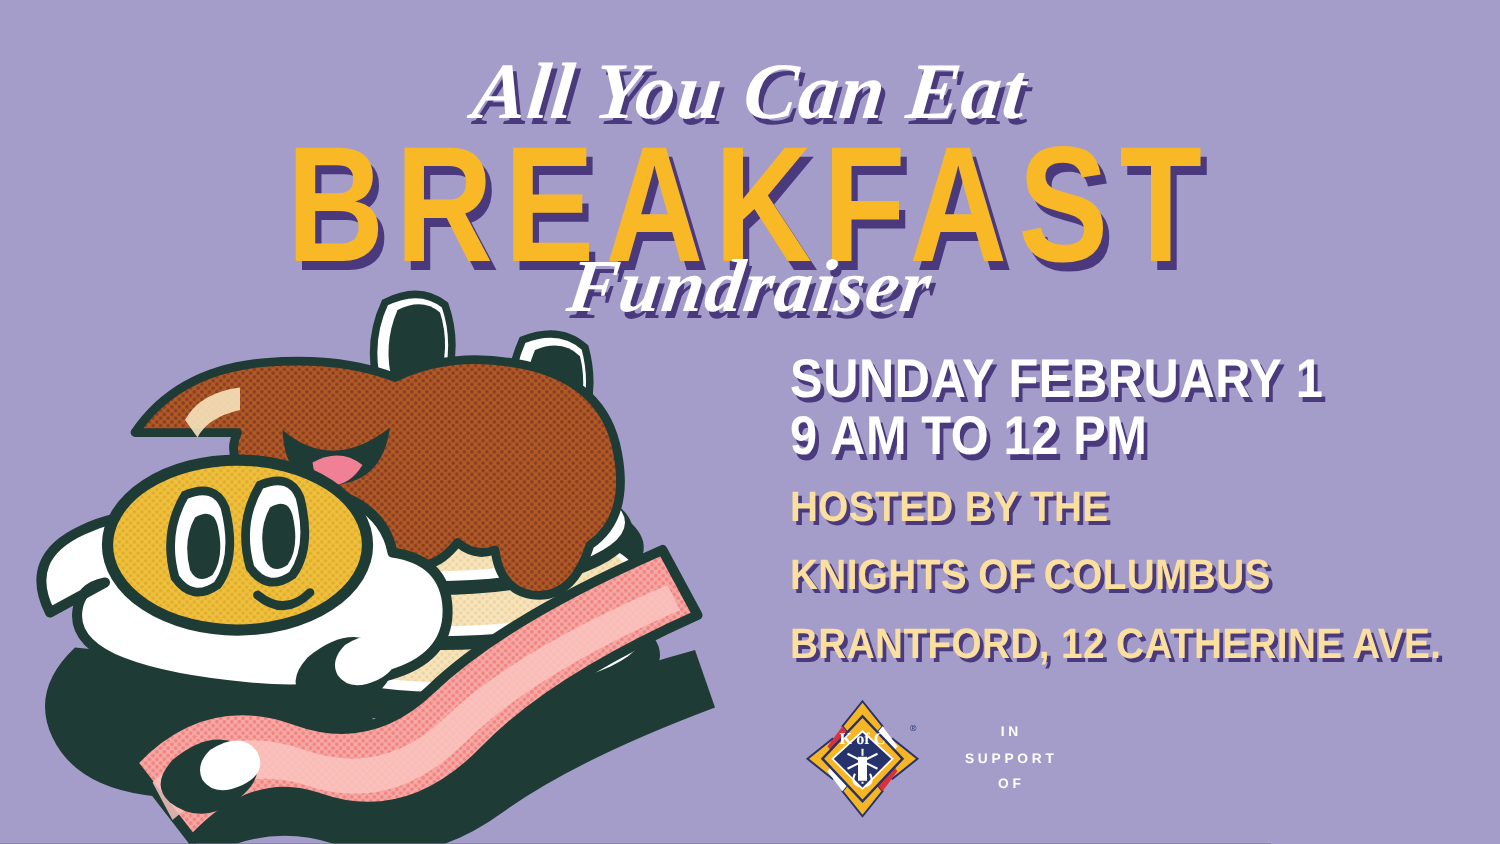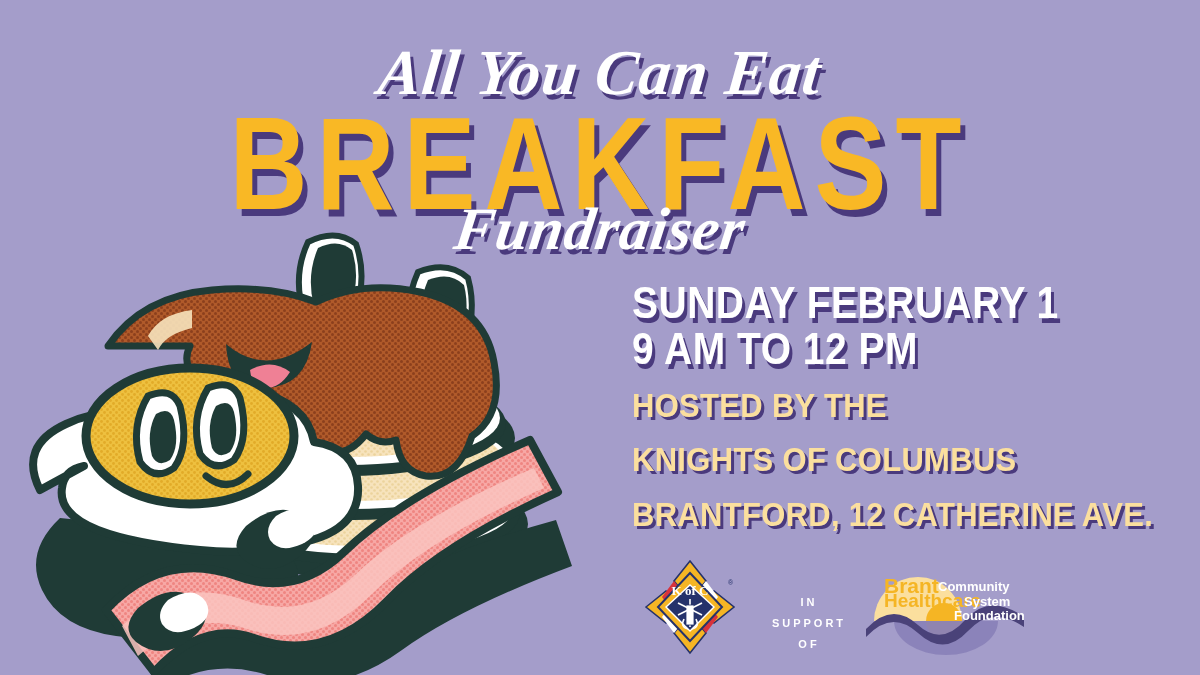--- a/index.html
+++ b/index.html
@@ -286,34 +286,16 @@
             <path d="M40 60 q-4 8 4 10"></path>
             <path d="M52 60 q4 8 -4 10"></path>
           </g>
           <text x="84" y="26" fill="#25326b" font-family="Liberation Sans, sans-serif" font-size="7">®</text>
         </svg>
       </div>
     </div>
 
     <div class="foot-block">
       <div class="foot-label support-label">IN<br>SUPPORT<br>OF</div>
-      <div class="brant">
-        <svg viewBox="0 0 172 96" width="172" height="96" xmlns="http://www.w3.org/2000/svg">
-
-          <path d="M14 62 a44 44 0 0 1 88 0 z" fill="#fbdf9e"></path>
-
-          <circle cx="84" cy="62" r="18" fill="#f5b524"></circle>
-
-          <path d="M34 62 a52 34 0 0 0 104 0 z" fill="#8a82b8" opacity="0.95"></path>
-
-          <path d="M6 70 q26 -28 52 -4 q24 22 48 -6 q24 -26 58 -2 l0 10 q-32 -22 -56 4 q-24 26 -50 2 q-26 -24 -52 4 z" fill="#4a4279"></path>
-
-          <text x="24" y="34" fill="#f5b524" font-family="Liberation Sans, sans-serif" font-size="21" font-weight="700">Brant</text>
-          <text x="24" y="48" fill="#f5b524" font-family="Liberation Sans, sans-serif" font-size="19" font-weight="700">Healthcare</text>
-          <text x="78" y="32" fill="#ffffff" font-family="Liberation Sans, sans-serif" font-size="13" font-weight="700">Community</text>
-          <text x="104" y="47" fill="#ffffff" font-family="Liberation Sans, sans-serif" font-size="13" font-weight="700">System</text>
-          <text x="94" y="61" fill="#ffffff" font-family="Liberation Sans, sans-serif" font-size="13" font-weight="700">Foundation</text>
-        </svg>
-      </div>
     </div>
 
   </div>
 </div>
 
 </body></html>

